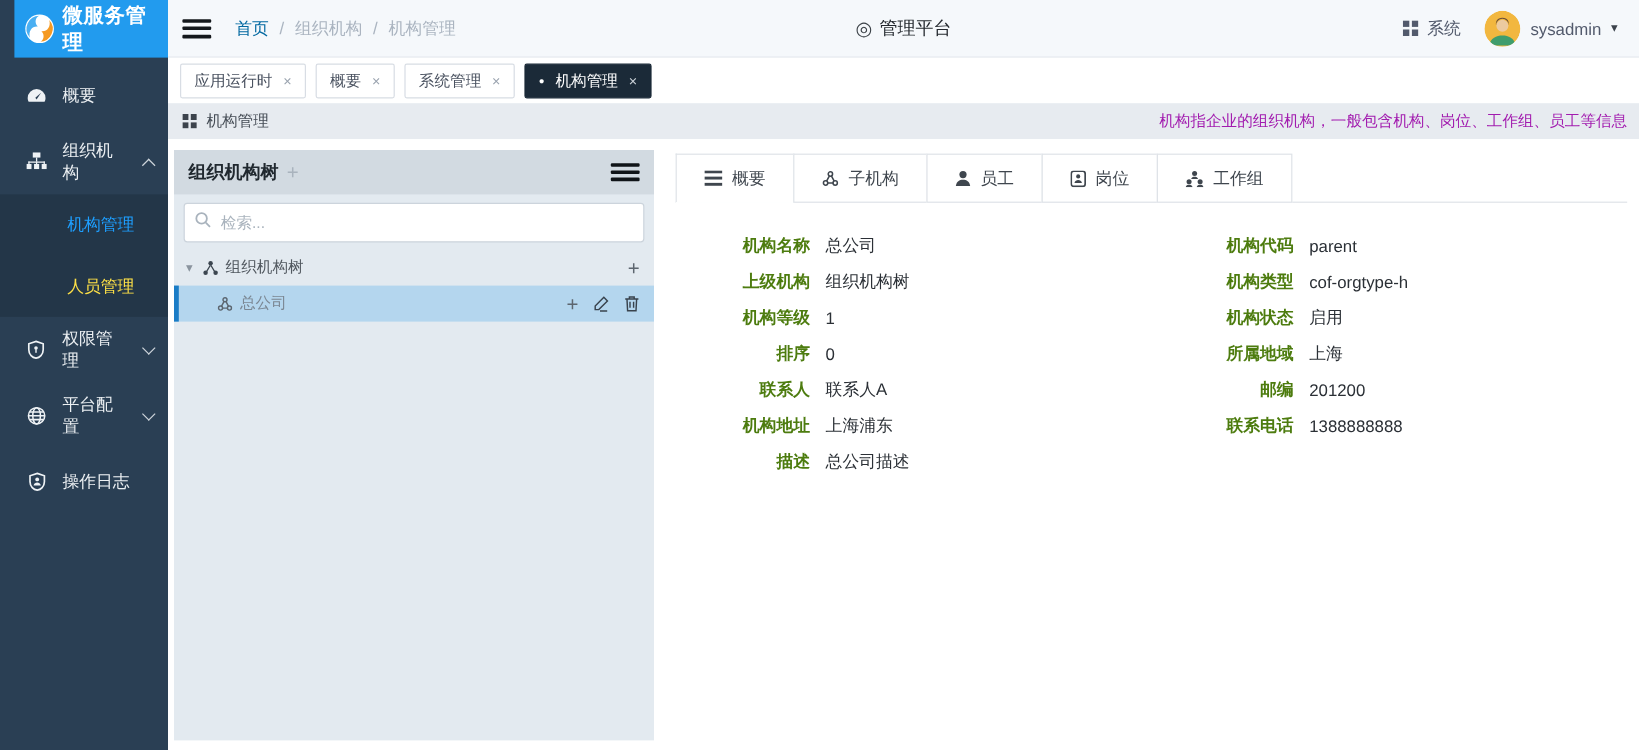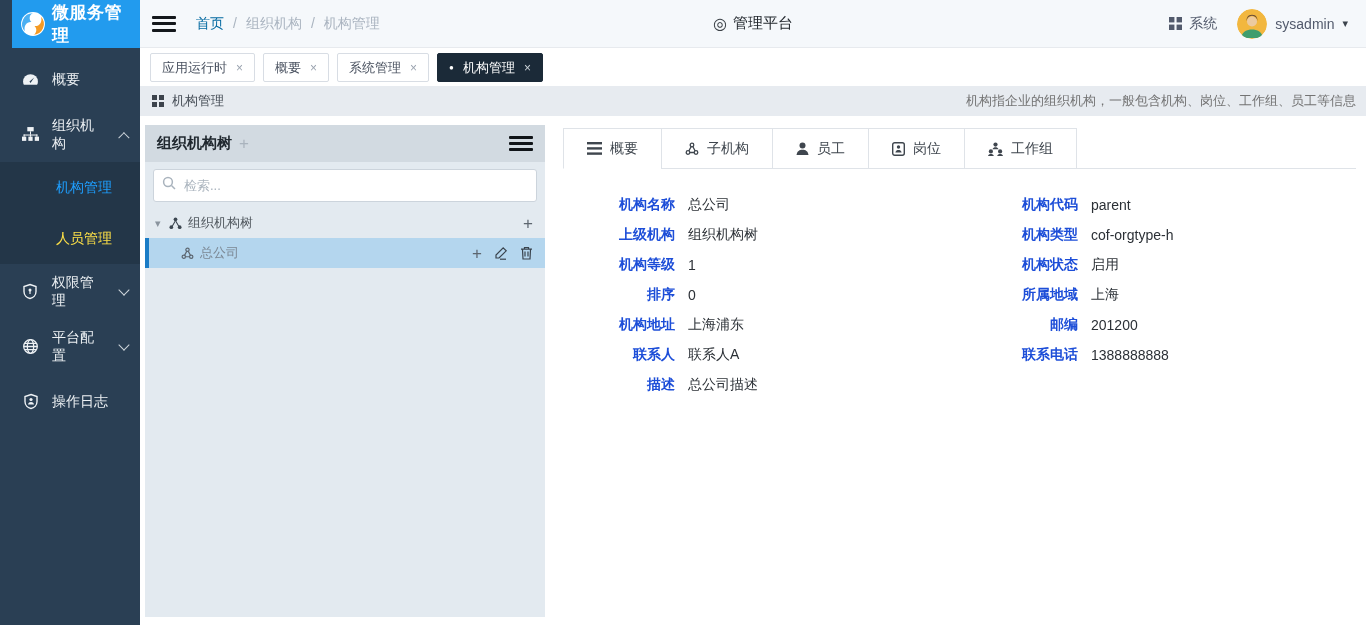--- a/index.html
+++ b/index.html
@@ -45,21 +45,21 @@
   .ptab { height:29px; display:flex; align-items:center; gap:9px; padding:0 11px;
           border:1px solid #d8dde4; border-radius:2px; background:#fff; color:#4a5260;
           font-size:13px; cursor:pointer; }
   .ptab .x { color:#9aa3af; font-size:12px; }
   .ptab.active { background:#1b2a38; border-color:#1b2a38; color:#fff; }
   .ptab.active .x { color:#ccd3d9; }
   .ptab .dot { font-size:8px; line-height:1; }
   
   .section { height:30px; flex:0 0 30px; background:#e7ebf0; display:flex; align-items:center;
              gap:8px; padding:0 10px 0 12px; font-size:13px; color:#454c55; }
-  .section-hint { margin-left:auto; color:#737373;text-align:right; }
+  .section-hint { margin-left:auto; color:#a21caf;text-align:right; }
   
   .content { flex:1; display:flex; min-height:0; padding:9px 0 8px 5px; background:#fff; }
   .tree-panel { flex:0 0 400px; width:400px; background:#e3eaf0; display:flex; flex-direction:column; }
   .tree-head { height:37px; flex:0 0 37px; background:#d2dae1; display:flex; align-items:center; padding:0 12px; }
   .tree-title { font-size:15px; font-weight:bold; color:#20282f; }
   .tree-add { color:#a9b3bd; font-size:17px; margin-left:7px; cursor:pointer; }
   .tree-menu { margin-left:auto; width:24px; height:15px; display:flex; flex-direction:column;
                justify-content:space-between; cursor:pointer; }
   .tree-menu span { height:3px; background:#101418; border-radius:1px; }
   .tree-search { padding:7px 8px 6px 8px; position:relative; }
@@ -79,21 +79,21 @@
   .dtabs { display:flex; border-bottom:1px solid #dfe3e8; }
   .dtab { height:41px; display:flex; align-items:center; gap:8px; padding:0 23px;
           border:1px solid #dfe3e8; margin-right:-1px; margin-bottom:-1px; background:#fff;
           font-size:14px; color:#3f464e; cursor:pointer; }
   .dtab.active { border-bottom-color:#fff; }
   .dtab .d-icon { display:flex; }
   .fields { display:flex; padding-top:21px; }
   .fcol-left { flex:0 0 395px; display:flex; flex-direction:column; }
   .fcol-right { flex:1; display:flex; flex-direction:column; }
   .frow { height:30px; display:flex; align-items:center; font-size:14px; }
-  .flabel { flex:0 0 112px; width:112px; text-align:right; font-weight:bold; color:#1d4ed8; }
+  .flabel { flex:0 0 112px; width:112px; text-align:right; font-weight:bold; color:#4d7c0f; }
   .fcol-right .flabel { flex-basis:120px; width:120px; }
   .fvalue { margin-left:13px; color:#2b3036; }
   svg { display:block; }
 </style>
 </head>
 <body>
 
 <aside class="sidebar">
   <div class="logo">
     <span>
@@ -392,28 +392,28 @@
           </div>
           <div class="frow">
             <span class="flabel">机构等级</span>
             <span class="fvalue">1</span>
           </div>
           <div class="frow">
             <span class="flabel">排序</span>
             <span class="fvalue">0</span>
           </div>
           <div class="frow">
+            <span class="flabel">联系人</span>
+            <span class="fvalue">联系人A</span>
+          </div>
+          <div class="frow">
             <span class="flabel">机构地址</span>
             <span class="fvalue">上海浦东</span>
           </div>
           <div class="frow">
-            <span class="flabel">联系人</span>
-            <span class="fvalue">联系人A</span>
-          </div>
-          <div class="frow">
             <span class="flabel">描述</span>
             <span class="fvalue">总公司描述</span>
           </div>
         </div>
         <div class="fcol-right">
           <div class="frow">
             <span class="flabel">机构代码</span>
             <span class="fvalue">parent</span>
           </div>
           <div class="frow">

